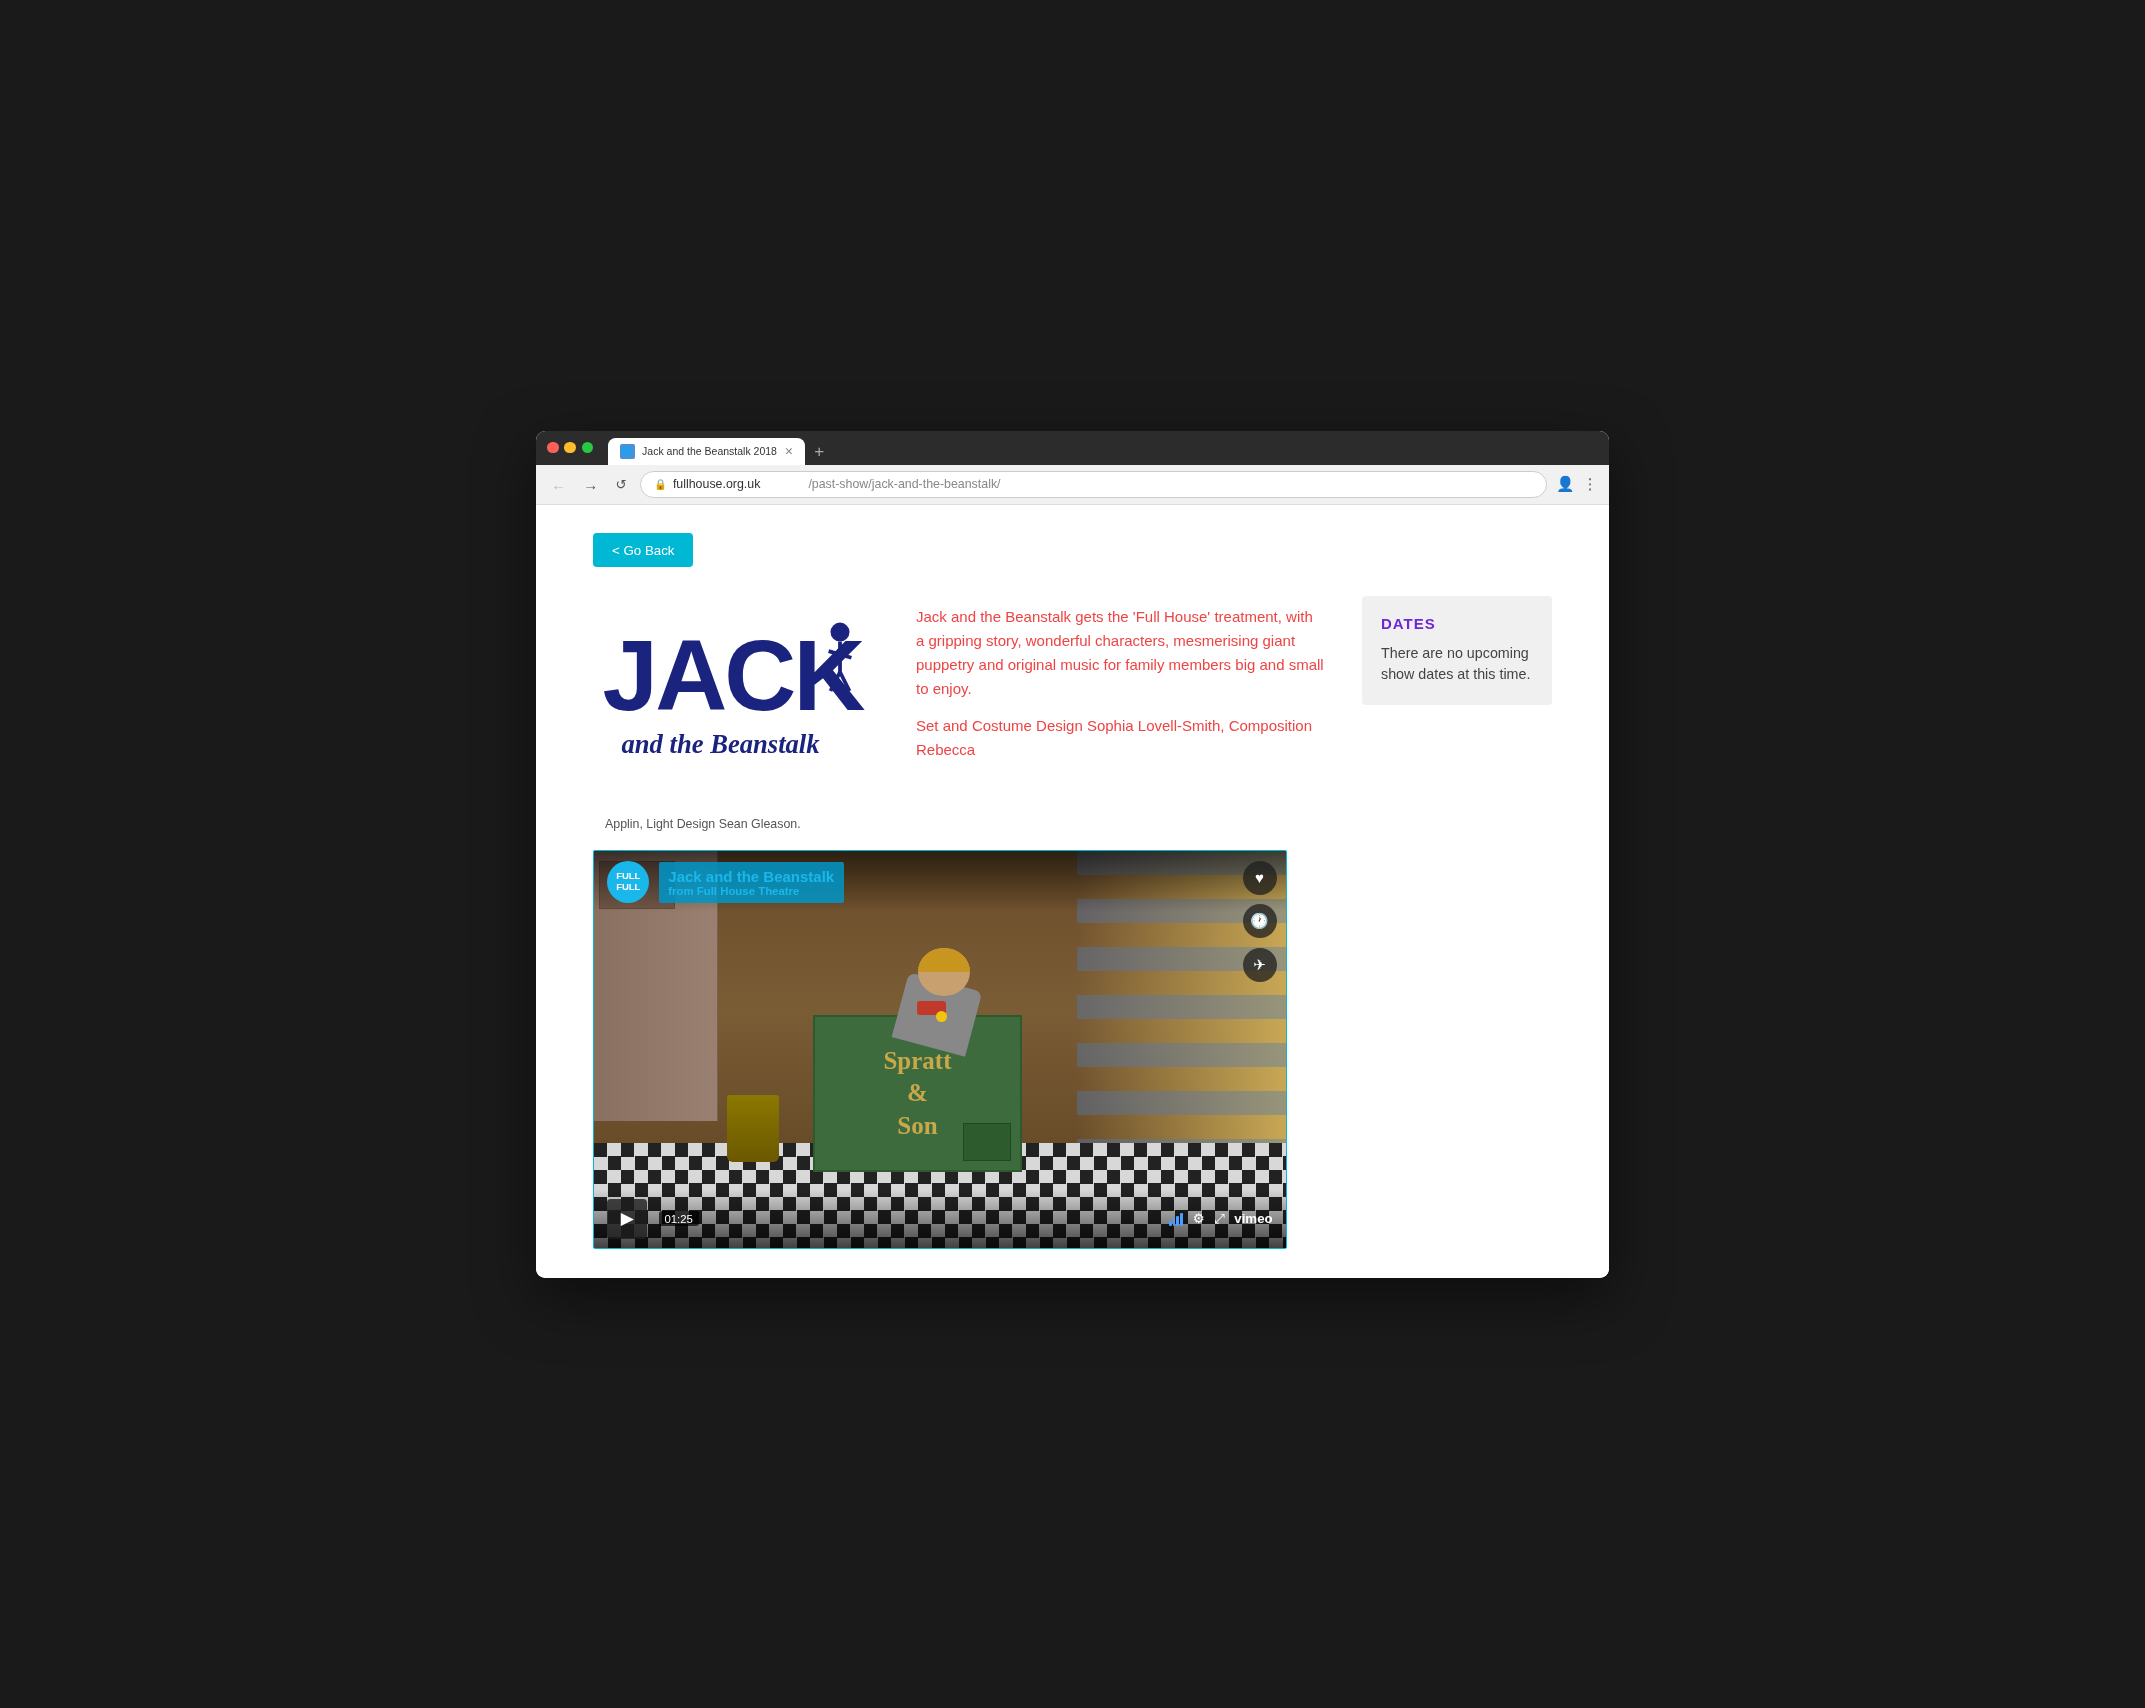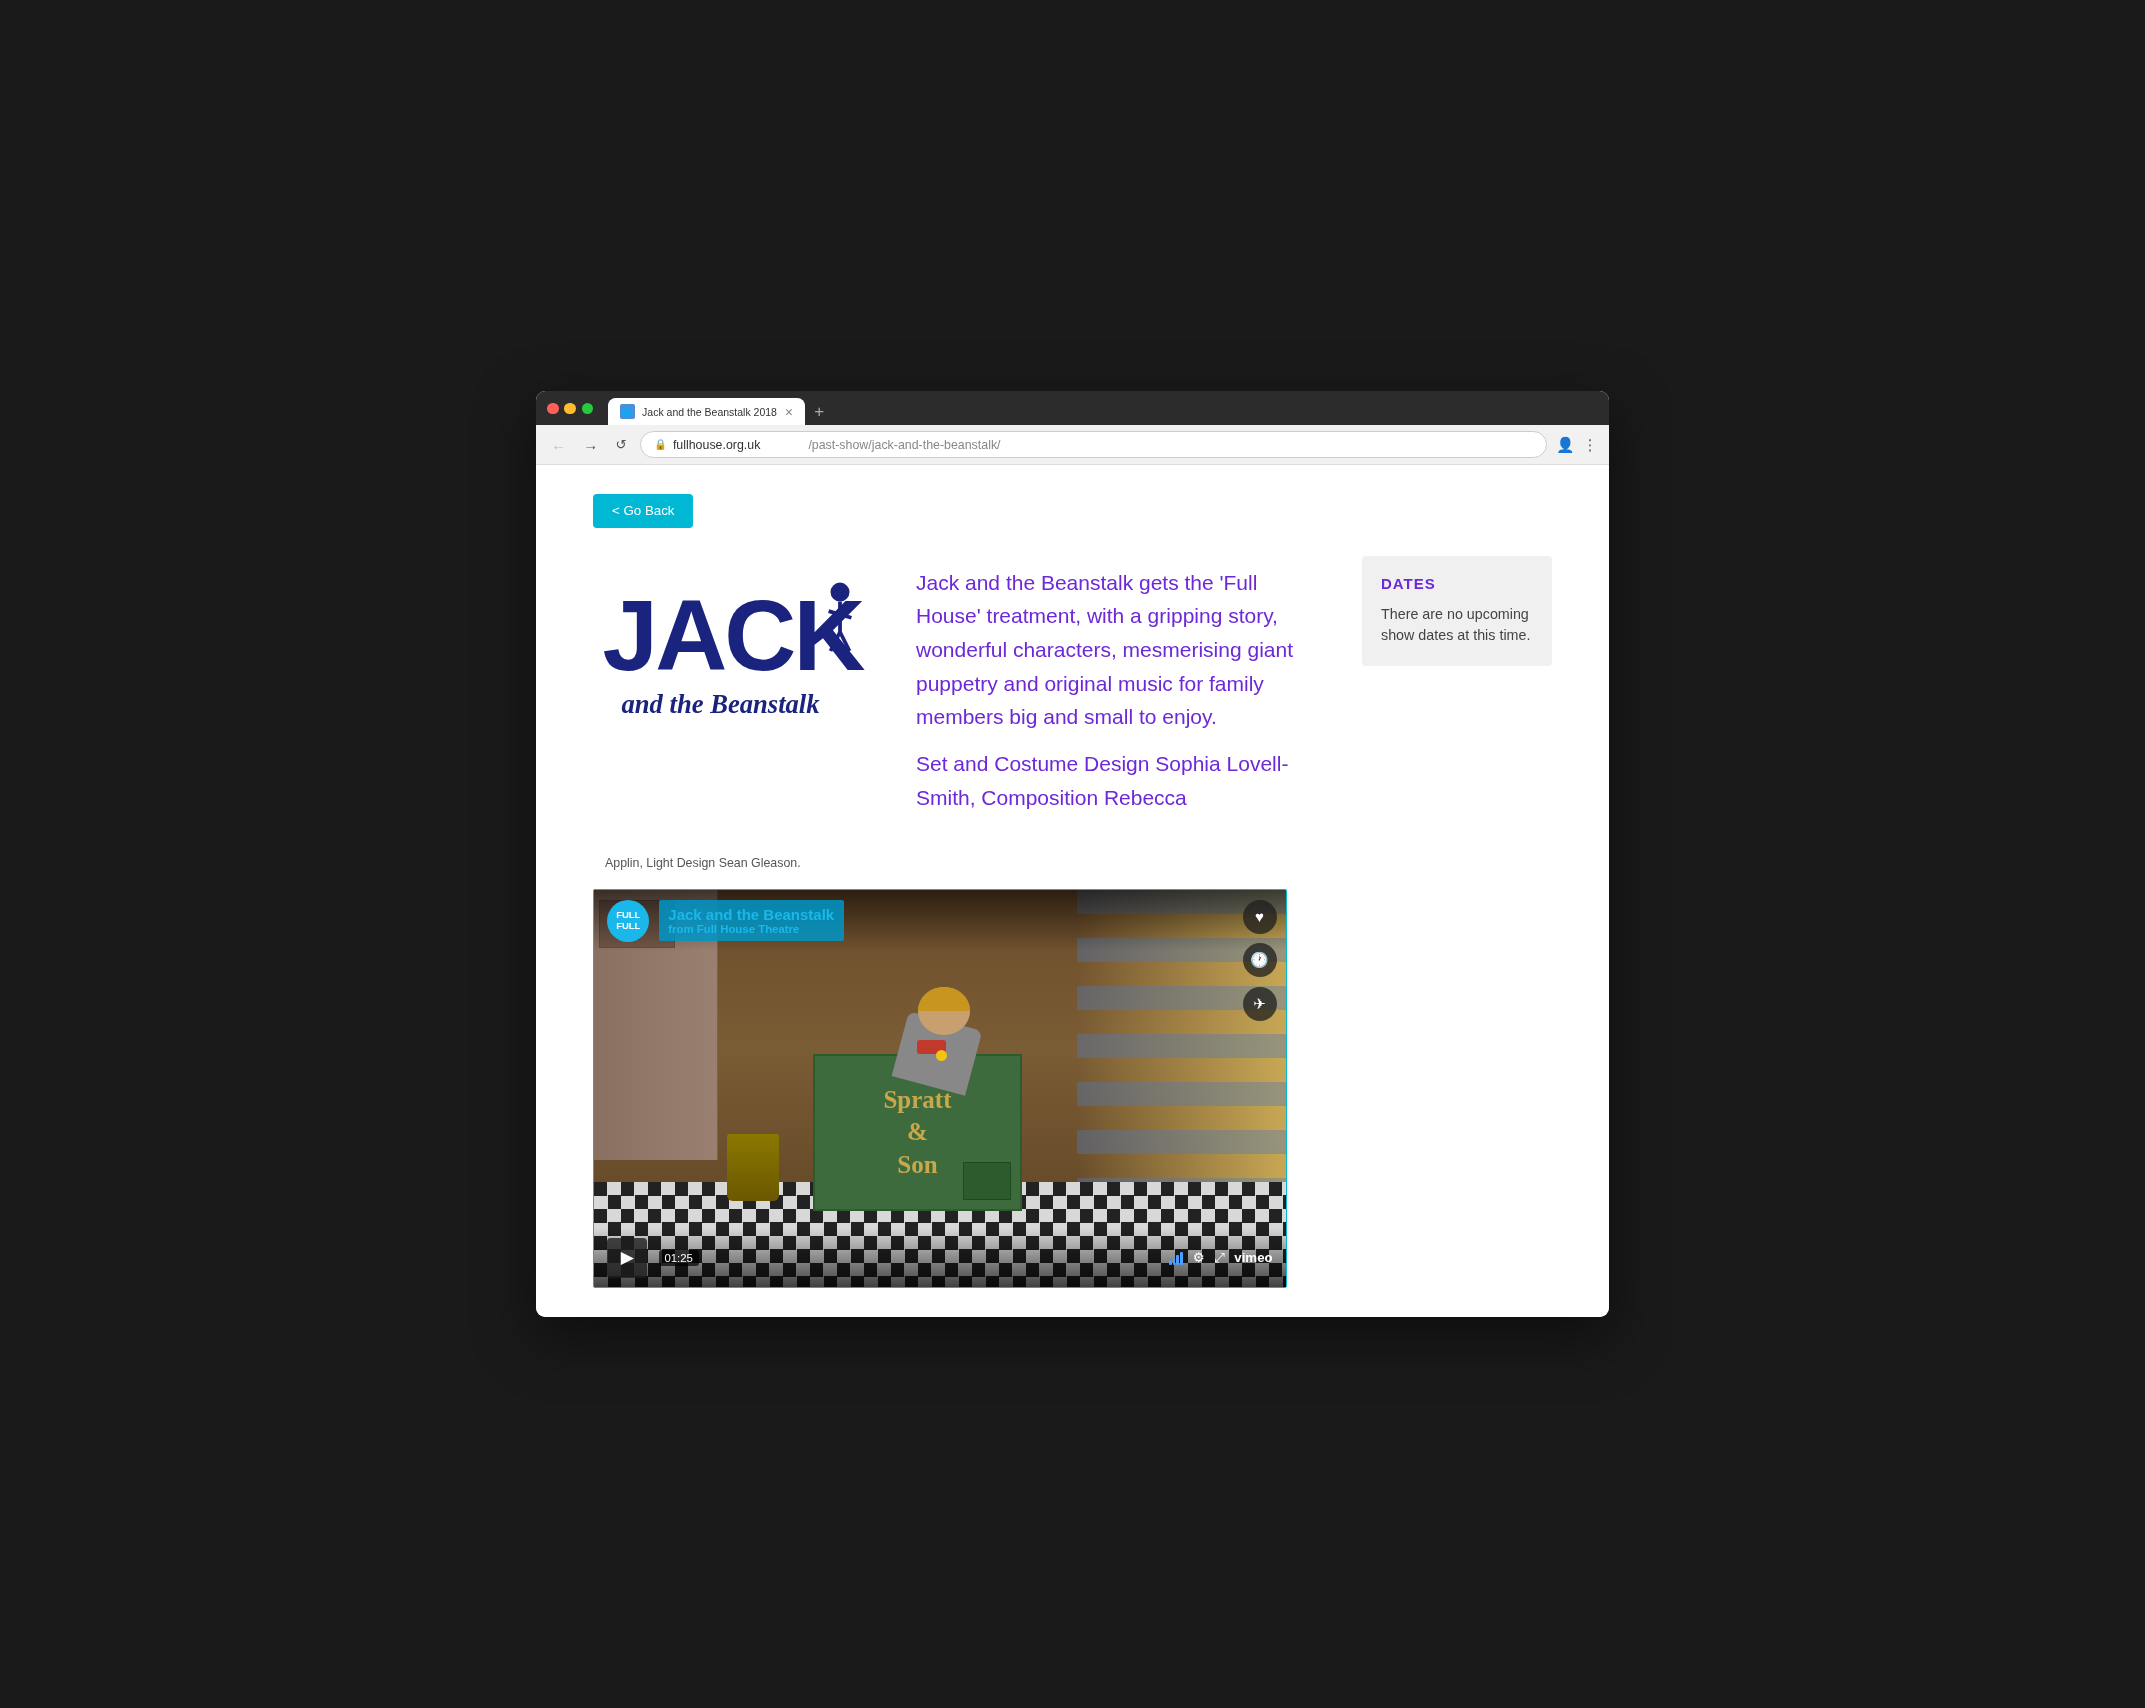--- a/index.html
+++ b/index.html
@@ -202,22 +202,22 @@
     .show-left {
       flex: 0 0 auto;
     }
 
     .show-description {
       flex: 1;
       padding-top: 9.5px;
     }
 
     .show-description p {
-      font-size: 21px;
-      color: #6d28d9;
+      font-size: 15px;
+      color: #ef4444;
       line-height: 1.6;
       margin-bottom: 13.3px;
     }
 
     .show-credits {
       font-size: 12.4px;
       color: #555;
     }
 
     
@@ -272,21 +272,21 @@
 
     
     .vimeo-top-bar {
       position: absolute;
       top: 0;
       left: 0;
       right: 0;
       padding: 9.5px 13.3px;
       background: linear-gradient(to bottom, rgba(0,0,0,0.6), transparent);
       display: flex;
-      align-items: center;
+      align-items: flex-end;
     }
 
     .vimeo-logo-circle {
       width: 42px;
       height: 42px;
       background: #1ab7ea;
       border-radius: 50%;
       display: flex;
       align-items: center;
       justify-content: center;

